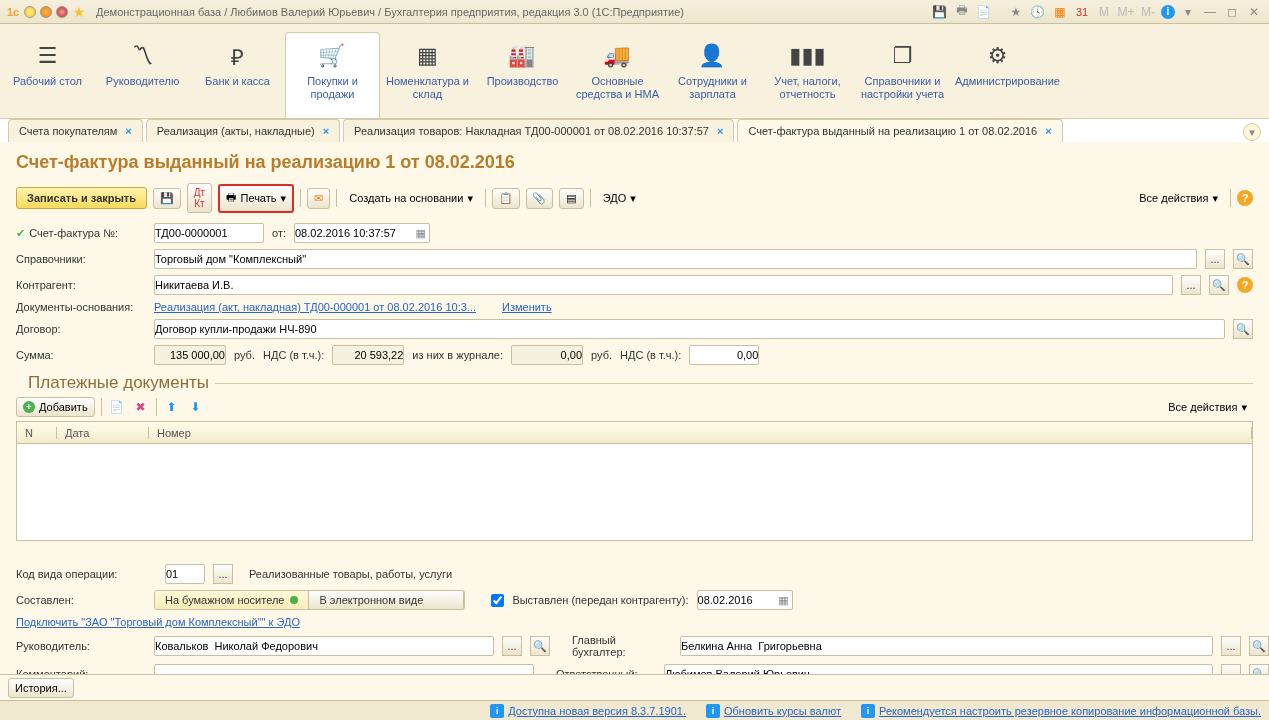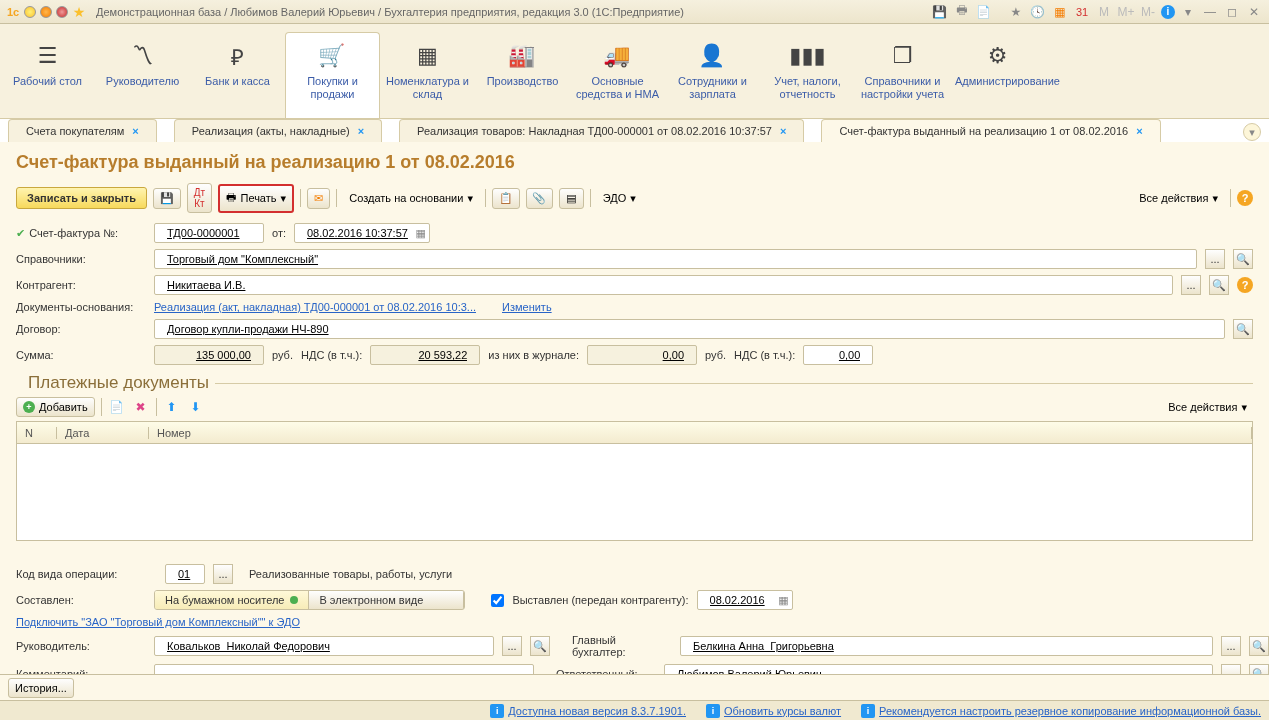--- a/index.html
+++ b/index.html
@@ -21,47 +21,47 @@
 
 
 .mainnav { height: 94px; background: #f7f1de; display: flex; padding: 8px 0 0 0; }
 .nav-item { width: 95px; text-align: center; padding: 8px 4px; cursor: pointer; border: 1px solid transparent; border-radius: 4px 4px 0 0; }
 .nav-item.active { background: #fff; border-color: #d6cba6; border-bottom: none; }
 .nav-ic { font-size: 22px; color: #444; height: 30px; display: flex; align-items: center; justify-content: center; }
 .nav-lbl { font-size: 11px; color: #3b5ca8; line-height: 13px; margin-top: 4px; }
 
 
 .tabs { height: 24px; background: #fff; border-top: 1px solid #d6cba6; display: flex; align-items: stretch; padding-left: 8px; position: relative; }
-.tab { display: flex; align-items: center; padding: 0 17px; border: 1px solid #d6cba6; border-bottom: none; border-radius: 4px 4px 0 0; margin-right: 17px; background: #f7f1de; font-size: 11px; gap: 8px; }
+.tab { display: flex; align-items: center; padding: 0 10px; border: 1px solid #d6cba6; border-bottom: none; border-radius: 4px 4px 0 0; margin-right: 3px; background: #f7f1de; font-size: 11px; gap: 8px; }
 .tab.active { background: #fdf8e8; }
 .tab-close { color: #2196f3; font-weight: bold; cursor: pointer; }
 .tab-expand { position: absolute; right: 8px; top: 4px; width: 18px; height: 18px; border: 1px solid #d6cba6; border-radius: 50%; background: #fdf6d9; display: flex; align-items: center; justify-content: center; color: #888; }
 
 
 .content { background: #fdf8e8; padding: 10px 16px; height: calc(720px - 24px - 94px - 24px - 20px); overflow: hidden; position: relative; }
 .page-title { color: #b77d2c; font-size: 18px; font-weight: bold; margin-bottom: 10px; }
 .toolbar { display: flex; align-items: center; gap: 6px; margin-bottom: 10px; }
 .btn-yellow { background: linear-gradient(#fff4b0, #f7d95c); border: 1px solid #c9a83e; border-radius: 3px; padding: 4px 10px; font-weight: bold; font-size: 11px; color: #333; }
 .btn-plain { background: linear-gradient(#fefefe, #ece4cc); border: 1px solid #c8bf9f; border-radius: 3px; padding: 3px 6px; font-size: 11px; display: inline-flex; align-items: center; gap: 4px; }
 .btn-red-border { border: 2px solid #d32f2f !important; }
 .tb-sep { width: 1px; height: 18px; background: #c8bf9f; }
 .envelope { color: #f57c00; }
 .right-actions { margin-left: auto; display: flex; align-items: center; gap: 6px; }
 .help-circ { color: #fff; background: #f5a623; border-radius: 50%; width: 16px; height: 16px; font-weight: bold; display: inline-flex; align-items: center; justify-content: center; }
 
 
 .form-row { display: flex; align-items: center; margin-bottom: 6px; gap: 8px; }
 .lbl { width: 130px; color: #333; font-size: 11px; }
-.input { background: #fff; border: 1px solid #c8bf9f; border-radius: 2px; padding: 2px 12px; font-size: 11px; height: 20px; text-decoration: underline; }
+.input { background: #fff; border: 1px solid #c8bf9f; border-radius: 2px; padding: 2px 0; font-size: 11px; height: 20px; }
 .input-wide { flex: 1; }
 .dots-btn { width: 20px; height: 20px; background: linear-gradient(#fefefe, #ece4cc); border: 1px solid #c8bf9f; display: inline-flex; align-items: center; justify-content: center; font-size: 11px; }
 .mag { width: 20px; height: 20px; background: linear-gradient(#fefefe, #ece4cc); border: 1px solid #c8bf9f; display: inline-flex; align-items: center; justify-content: center; }
 .link { color: #2864c7; text-decoration: underline; cursor: pointer; }
 .cal-ic { font-size: 11px; color: #888; margin-left: 2px; }
-.num-input { text-align: right; width: 110px; }
+.num-input { text-align: right; width: 72px; }
 
 
 .fieldset-title { color: #8b6f3a; font-size: 17px; margin: 8px 0 4px 12px; display: flex; align-items: center; }
 .fieldset-title::after { content: ""; flex: 1; border-top: 1px solid #d6cba6; margin-left: 6px; }
 .fs-toolbar { display: flex; align-items: center; gap: 6px; margin-bottom: 4px; }
 .add-btn { display: inline-flex; align-items: center; gap: 4px; }
 .plus-circ { color: #fff; background: #4caf50; border-radius: 50%; width: 12px; height: 12px; font-size: 9px; display: inline-flex; align-items: center; justify-content: center; font-weight: bold; }
 
 
 .grid { border: 1px solid #c8bf9f; background: #fff; height: 120px; }

